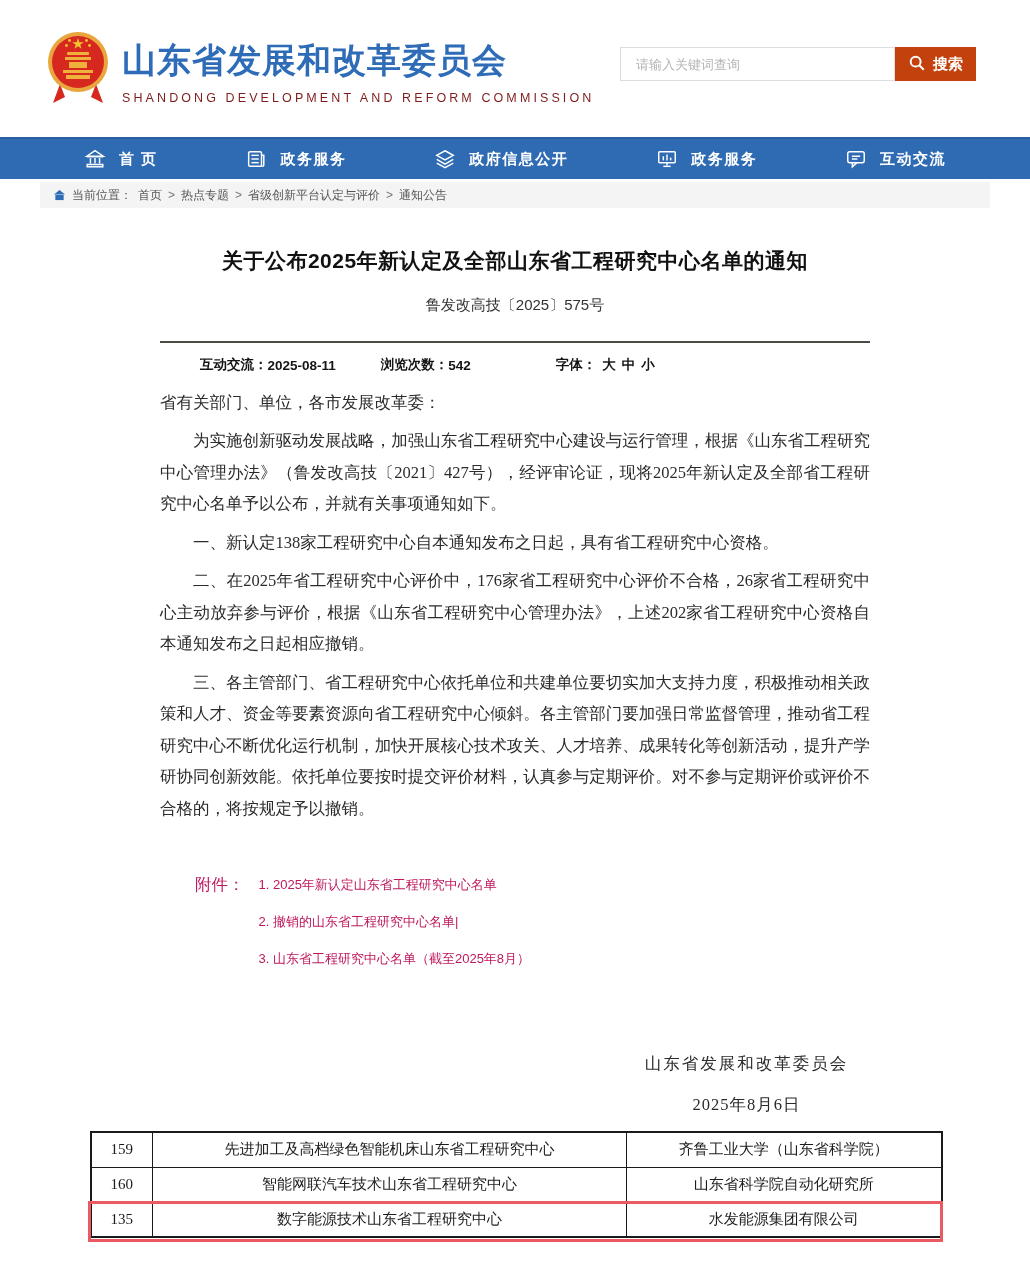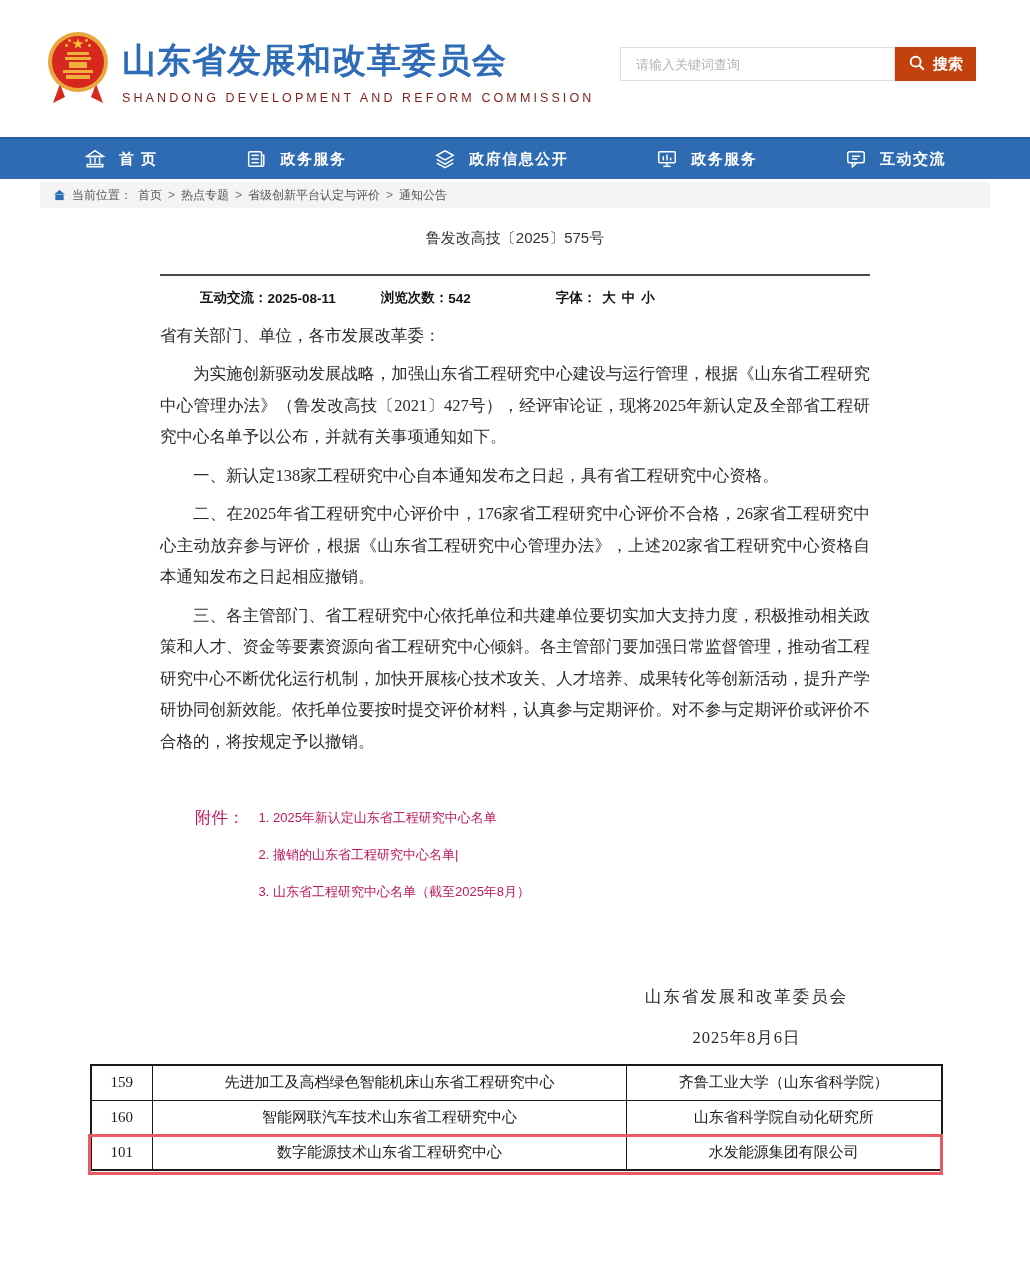--- a/index.html
+++ b/index.html
@@ -176,20 +176,21 @@
     <span class="crumb">首页</span>
     <span class="crumb-sep">&gt;</span>
     <span class="crumb">热点专题</span>
     <span class="crumb-sep">&gt;</span>
     <span class="crumb">省级创新平台认定与评价</span>
     <span class="crumb-sep">&gt;</span>
     <span class="crumb">通知公告</span>
   </div>
 
   <main class="document">
+    <h1 class="doc-title">关于公布2025年新认定及全部山东省工程研究中心名单的通知</h1>
     <div class="doc-number">鲁发改高技〔2025〕575号</div>
     <hr class="divider">
 
     <div class="meta-row">
       <span>互动交流：</span>
       <span>2025-08-11</span>
       <span class="meta-views">浏览次数：</span>
       <span>542</span>
       <span class="meta-font">
         <span>字体：</span>
@@ -234,21 +235,21 @@
           <td>159</td>
           <td>先进加工及高档绿色智能机床山东省工程研究中心</td>
           <td>齐鲁工业大学（山东省科学院）</td>
         </tr>
         <tr>
           <td>160</td>
           <td>智能网联汽车技术山东省工程研究中心</td>
           <td>山东省科学院自动化研究所</td>
         </tr>
         <tr>
-          <td>101</td>
+          <td>135</td>
           <td>数字能源技术山东省工程研究中心</td>
           <td>水发能源集团有限公司</td>
         </tr>
       </tbody>
     </table>
     <div class="highlight-box highlight"></div>
   </div>
 
 </div>
 

